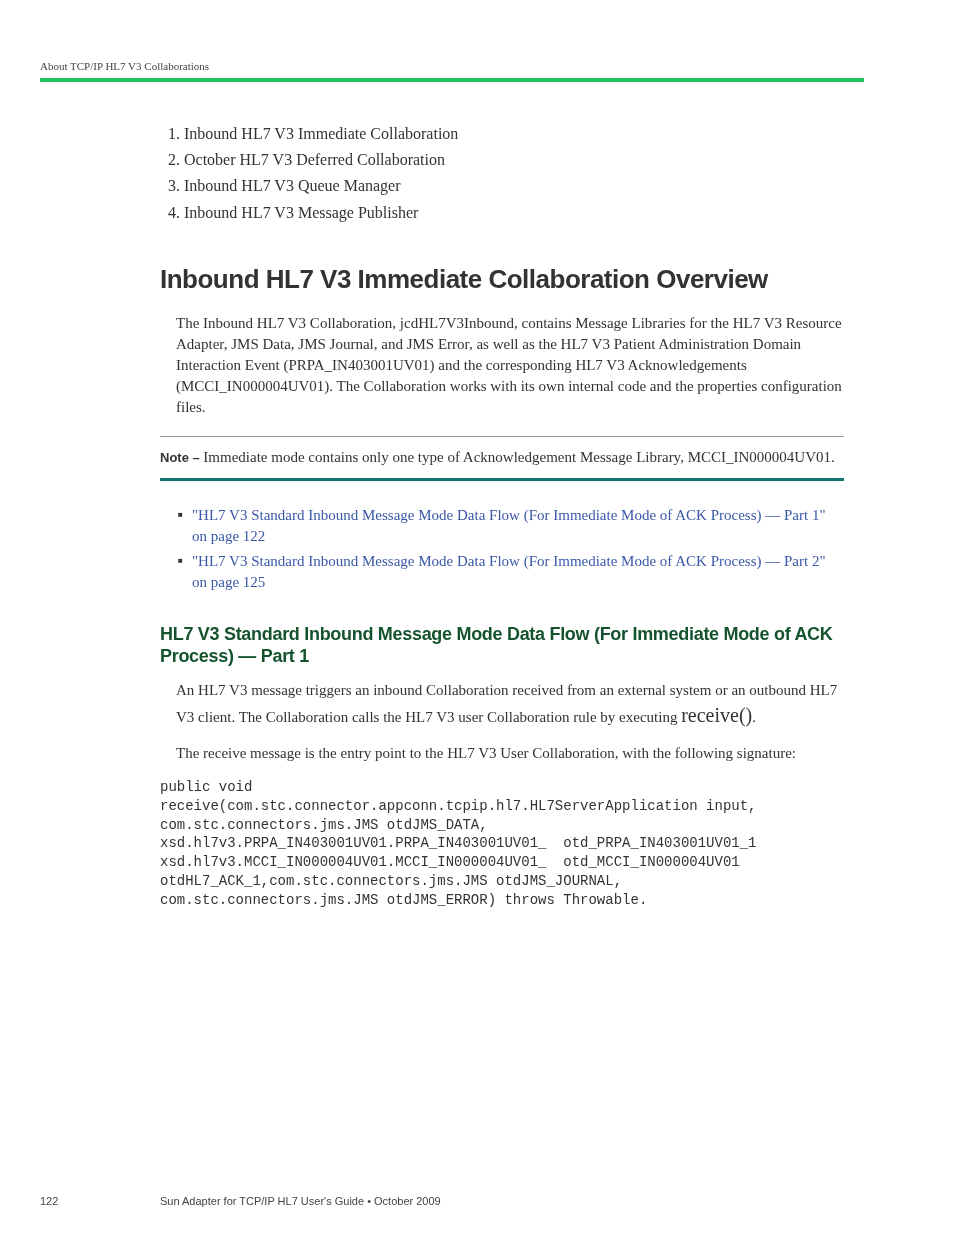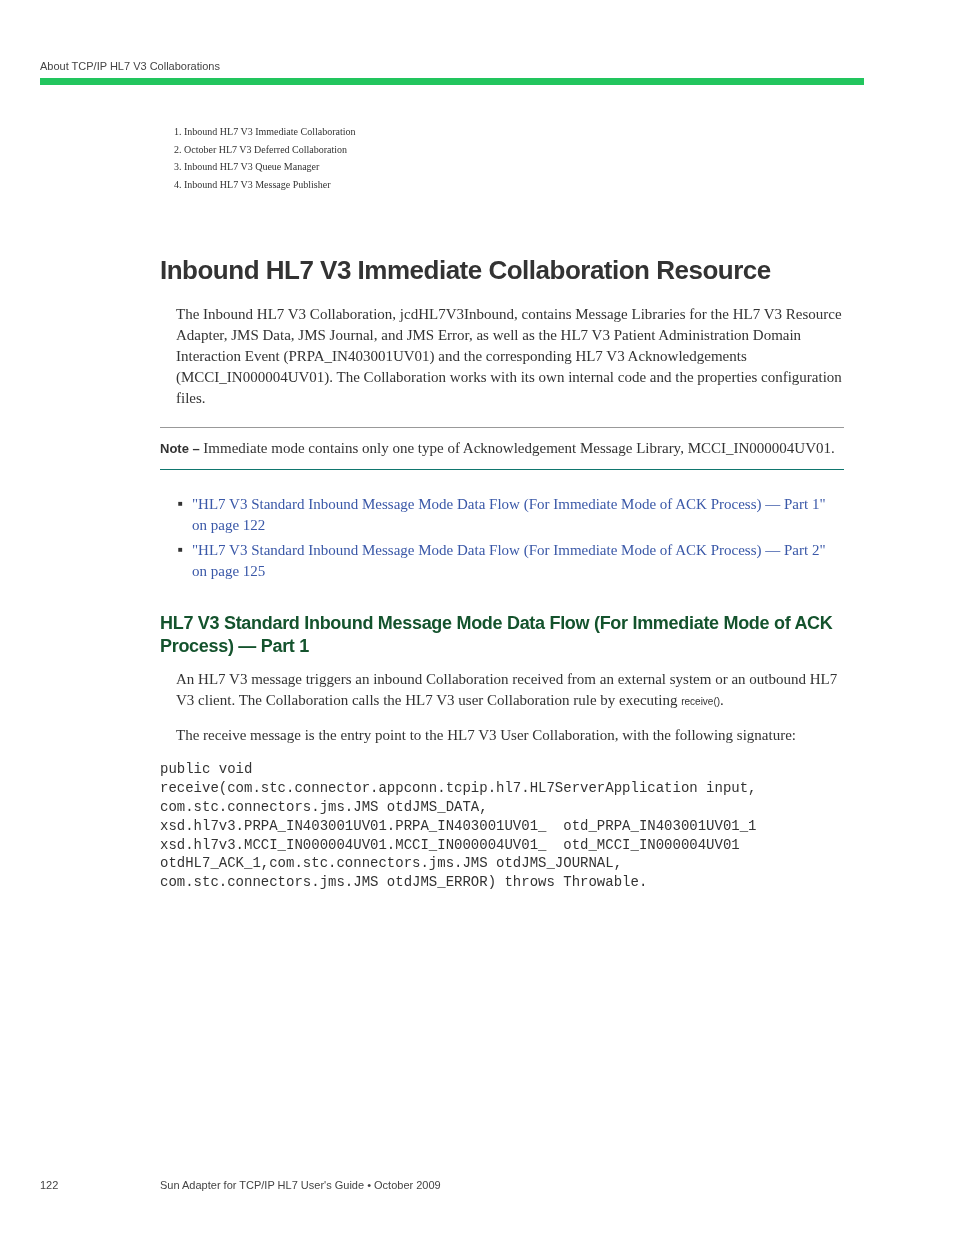--- a/index.html
+++ b/index.html
@@ -13,57 +13,57 @@
     position: relative;
     box-sizing: border-box;
   }
   .page {
     padding: 60px 90px 40px 40px;
     position: relative;
     height: 100%;
     box-sizing: border-box;
   }
   .running-header {
-    font-family: Liberation Sans, sans-serif;
+    font-family: Liberation Serif, serif;
     font-size: 11px;
     color: #444;
-    border-bottom: 7px solid #22c55e;
+    border-bottom: 4px solid #22c55e;
     padding-bottom: 6px;
     margin-bottom: 40px;
   }
   .content {
     margin-left: 120px;
     margin-right: 20px;
     color: #333;
   }
   ol.count-list {
-    margin: 0 0 63px 0;
+    margin: 0 0 40px 0;
     padding-left: 24px;
-    font-size: 10px;
+    font-size: 16px;
     line-height: 1.45;
   }
   ol.count-list li {
     margin-bottom: 3px;
   }
   h1.section-title {
     font-family: Arial, Helvetica, sans-serif;
     font-weight: 700;
     font-size: 26px;
     margin: 36px 0 18px 0;
     color: #333;
     letter-spacing: -0.5px;
   }
   p.body {
     font-size: 15px;
     line-height: 1.4;
     margin: 0 0 14px 16px;
   }
   .note-block {
     border-top: 1px solid #999;
-    border-bottom: 1px solid #0f766e;
+    border-bottom: 3px solid #0f766e;
     padding: 10px 0;
     margin: 18px 0 24px 0;
     font-size: 15px;
     line-height: 1.4;
   }
   .note-label {
     font-family: Arial, Helvetica, sans-serif;
     font-weight: 700;
     font-size: 13px;
   }
@@ -94,33 +94,33 @@
   h2.sub-title {
     font-family: Arial, Helvetica, sans-serif;
     font-weight: 700;
     font-size: 18px;
     margin: 30px 0 12px 0;
     color: #14532d;
     letter-spacing: -0.3px;
     line-height: 1.25;
   }
   .mono {
-    font-family: Liberation Sans, sans-serif;
-    font-size: 10px;
+    font-family: Liberation Serif, serif;
+    font-size: 20px;
   }
   pre.code {
     font-family: "Courier New", monospace;
     font-size: 14px;
     line-height: 1.35;
     margin: 14px 0;
     white-space: pre-wrap;
   }
   .footer {
     position: absolute;
-    bottom: 44px;
+    bottom: 28px;
     left: 40px;
     right: 90px;
     font-family: Arial, Helvetica, sans-serif;
     font-size: 11px;
     color: #444;
   }
   .page-num {
     display: inline-block;
     width: 120px;
   }
@@ -133,21 +133,21 @@
 
   <div class="content">
 
     <ol class="count-list">
       <li>Inbound HL7 V3 Immediate Collaboration</li>
       <li>October HL7 V3 Deferred Collaboration</li>
       <li>Inbound HL7 V3 Queue Manager</li>
       <li>Inbound HL7 V3 Message Publisher</li>
     </ol>
 
-    <h1 class="section-title">Inbound HL7 V3 Immediate Collaboration Resource</h1>
+    <h1 class="section-title">Inbound HL7 V3 Immediate Collaboration Overview</h1>
 
     <p class="body">The Inbound HL7 V3 Collaboration, jcdHL7V3Inbound, contains Message Libraries for the HL7 V3 Resource Adapter, JMS Data, JMS Journal, and JMS Error, as well as the HL7 V3 Patient Administration Domain Interaction Event (PRPA_IN403001UV01) and the corresponding HL7 V3 Acknowledgements (MCCI_IN000004UV01). The Collaboration works with its own internal code and the properties configuration files.</p>
 
     <div class="note-block">
       <span class="note-label">Note – </span><span>Immediate mode contains only one type of Acknowledgement Message Library, MCCI_IN000004UV01.</span>
     </div>
 
 
     <ul class="link-list">
       <li><a href="#" class="doc-link">"HL7 V3 Standard Inbound Message Mode Data Flow (For Immediate Mode of ACK Process) — Part 1" on page 122</a></li>

